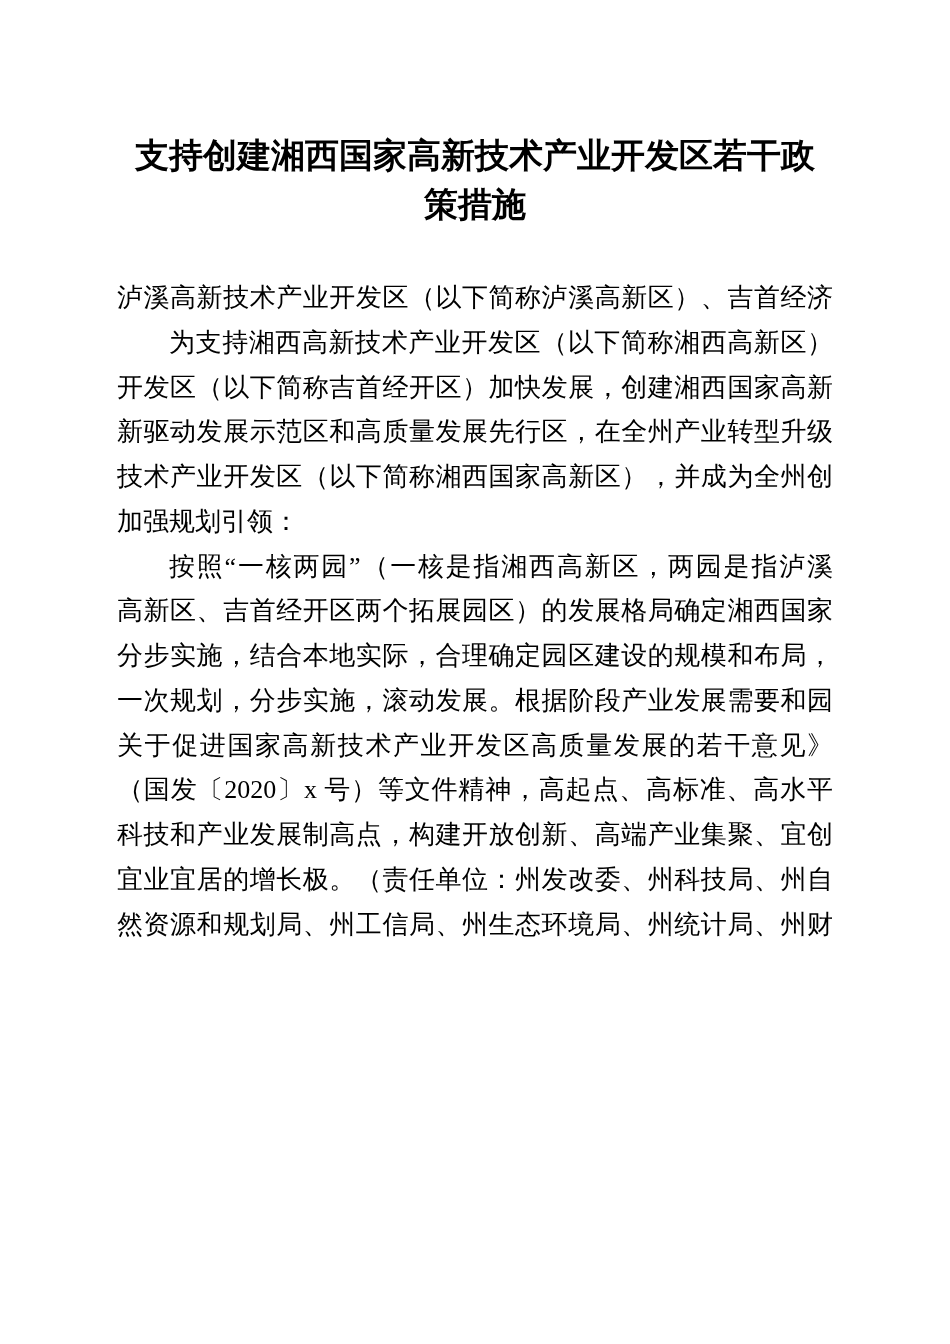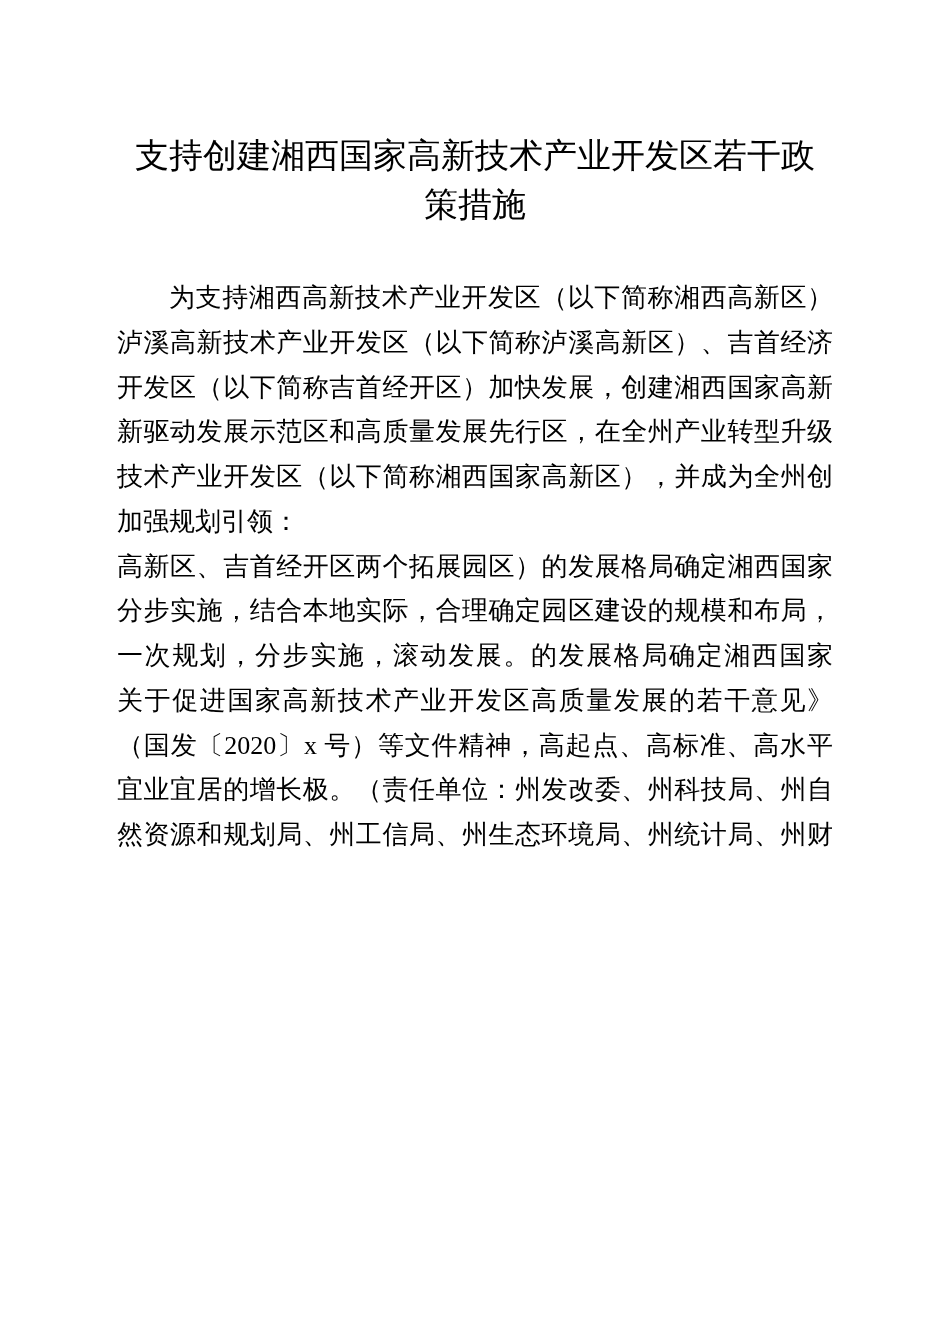--- a/index.html
+++ b/index.html
@@ -15,21 +15,21 @@
     color: #000000;
     overflow: hidden;
     font-family: "Liberation Serif", serif;
   }
   .doc-title {
     position: absolute;
     top: 131px;
     left: 117px;
     width: 716px;
     text-align: center;
-    font-weight: normal;
+    font-weight: bold;
     font-size: 34px;
     line-height: 49px;
     letter-spacing: 0px;
   }
   .title-line {
     white-space: nowrap;
   }
   .body-block {
     position: absolute;
     top: 276px;
@@ -56,27 +56,29 @@
 </style>
 </head>
 <body>
 
 <div class="page">
   <div class="doc-title">
     <div class="title-line">支持创建湘西国家高新技术产业开发区若干政</div>
     <div class="title-line">策措施</div>
   </div>
   <div class="body-block" id="body-lines">
+      <div class="line stretch">泸溪高新技术产业开发区（以下简称泸溪高新区）、吉首经济</div>
       <div class="line indent stretch">为支持湘西高新技术产业开发区（以下简称湘西高新区）</div>
-      <div class="line stretch">泸溪高新技术产业开发区（以下简称泸溪高新区）、吉首经济</div>
       <div class="line stretch">开发区（以下简称吉首经开区）加快发展，创建湘西国家高新</div>
       <div class="line stretch">新驱动发展示范区和高质量发展先行区，在全州产业转型升级</div>
       <div class="line stretch">技术产业开发区（以下简称湘西国家高新区），并成为全州创</div>
       <div class="line">加强规划引领：</div>
+      <div class="line indent stretch">按照“一核两园”（一核是指湘西高新区，两园是指泸溪</div>
       <div class="line stretch">高新区、吉首经开区两个拓展园区）的发展格局确定湘西国家</div>
       <div class="line stretch">分步实施，结合本地实际，合理确定园区建设的规模和布局，</div>
-      <div class="line stretch">一次规划，分步实施，滚动发展。的发展格局确定湘西国家</div>
+      <div class="line stretch">一次规划，分步实施，滚动发展。根据阶段产业发展需要和园</div>
       <div class="line stretch">关于促进国家高新技术产业开发区高质量发展的若干意见》</div>
       <div class="line stretch">（国发〔2020〕x 号）等文件精神，高起点、高标准、高水平</div>
+      <div class="line stretch">科技和产业发展制高点，构建开放创新、高端产业集聚、宜创</div>
       <div class="line stretch">宜业宜居的增长极。（责任单位：州发改委、州科技局、州自</div>
       <div class="line stretch">然资源和规划局、州工信局、州生态环境局、州统计局、州财</div>
     </div>
 </div>
 
 </body></html>

